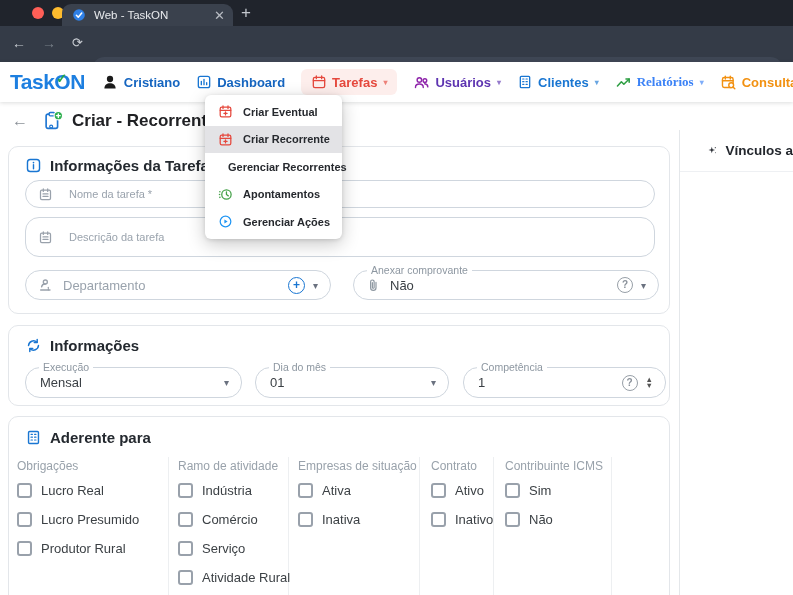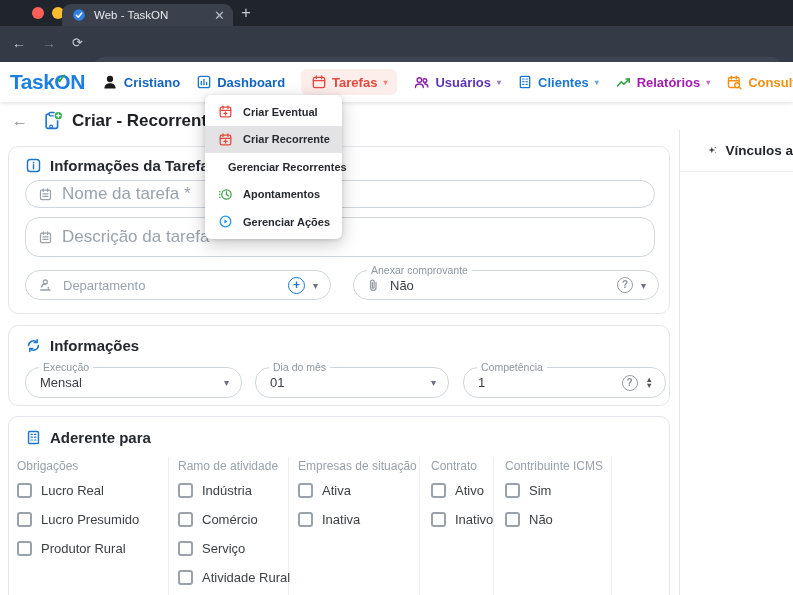--- a/index.html
+++ b/index.html
@@ -37,21 +37,21 @@
   .logo .logo-chk { position:absolute; left:2px; top:1px; font-size:13px; color:#23a749; font-weight:900; }
   .nav-item { display:flex; align-items:center; gap:5px; font-size:13px; font-weight:600;
               white-space:nowrap; cursor:default; }
   .nav-item svg { flex:0 0 auto; }
   .caret { font-size:8px; opacity:.65; margin-left:1px; }
   .ni-user { color:#1565c0; }
   .ni-dashboard { color:#1565c0; }
   .ni-tarefas { color:#e5483d; background:#fdeeec; padding:5px 10px; border-radius:6px; }
   .ni-usuarios { color:#5e35b1; }
   .ni-clientes { color:#1976d2; }
-  .ni-relatorios { color:#a21caf; }
+  .ni-relatorios { color:#3b82f6;font-family:Liberation Serif, serif; }
   .ni-consultas { color:#f29111; }
 
   
   .titlerow { position:absolute; left:0; top:104px; height:34px; display:flex; align-items:center; }
   .back-arrow { margin-left:12px; color:#8b9198; font-size:16px; }
   .title-icon { margin-left:14px; }
   .page-title { margin-left:8px; font-size:17px; font-weight:700; color:#202124; }
 
   
   .card { position:absolute; left:8px; width:662px; background:#fff;
@@ -59,21 +59,21 @@
   .card-header { position:absolute; left:16px; display:flex; align-items:center; gap:8px; }
   .card-header .hd-text { font-size:15px; font-weight:700; color:#24292f; }
 
   .card-info { top:146px; height:168px; }
   .card-rec  { top:325px; height:81px; }
   .card-ader { top:416px; height:200px; }
 
   .pill-input { position:absolute; border:1px solid #cfd6de; border-radius:15px; background:#fff;
                 display:flex; align-items:center; padding:0 12px; }
   .pill-input input { border:0; outline:0; flex:1; font-family:"Liberation Sans",sans-serif;
-                      font-size:17px; color:#a21caf; background:transparent; margin-left:9px; }
+                      font-size:11px; color:#a21caf; background:transparent; margin-left:16px; }
   .pill-input input::placeholder { color:#9aa3ad; opacity:1; }
   .ph { font-size:13px; color:#9aa3ad; margin-left:9px; flex:1; }
   .val { font-size:13px; color:#3b4045; margin-left:9px; flex:1; }
   .fieldset { position:absolute; border:1px solid #cfd6de; border-radius:15px; background:#fff;
               display:flex; align-items:center; padding:0 12px; }
   .float-label { position:absolute; top:-7px; left:13px; background:#fff; padding:0 4px;
                  font-size:10.5px; color:#8d97a1; line-height:1.2; }
   .sel-caret { font-size:10px; color:#6b7280; margin-left:8px; }
   .plus-circle { width:17px; height:17px; border:1.5px solid #1976d2; border-radius:50%; color:#1976d2;
                  font-size:12px; line-height:14px; text-align:center; font-weight:700; margin-left:8px; }

